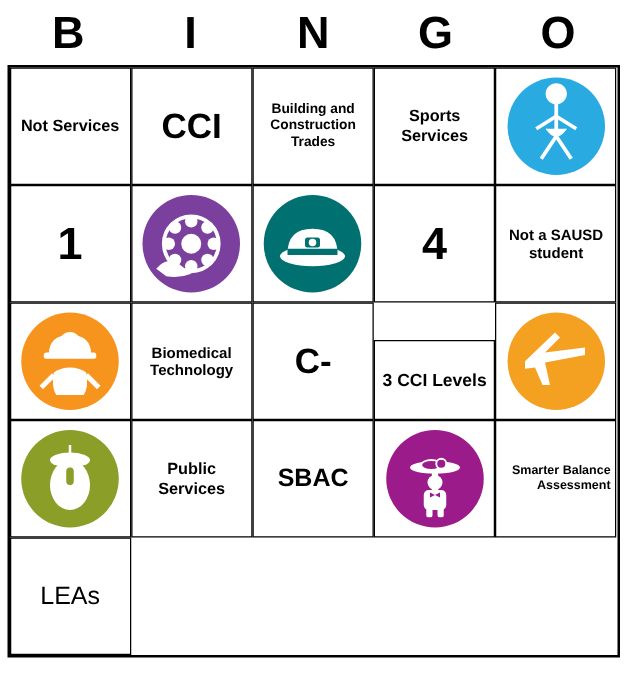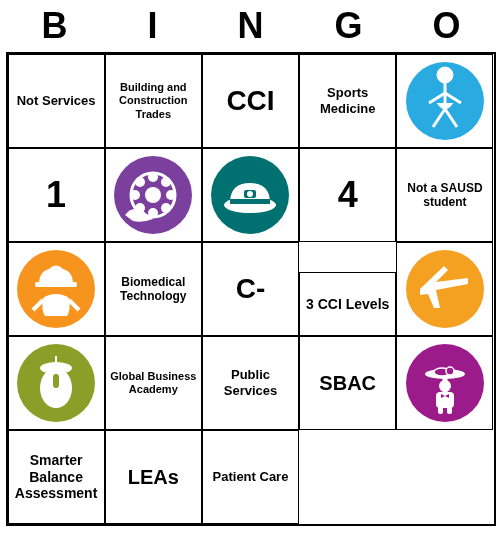--- a/index.html
+++ b/index.html
@@ -64,28 +64,28 @@
   <span class="bingo-header-letter">N</span>
   <span class="bingo-header-letter">G</span>
   <span class="bingo-header-letter">O</span>
 </div>
 
 <div class="bingo-grid">
 
   <div class="cell">
     <span>Not Services</span>
   </div>
+  <div class="cell">
+    <span style="font-size:28px;font-weight:bold;">CCI</span>
+  </div>
   <div class="cell" style="font-size:11px;">
     <span>Building and Construction Trades</span>
   </div>
   <div class="cell">
-    <span style="font-size:28px;font-weight:bold;">CCI</span>
-  </div>
-  <div class="cell">
-    <span>Sports Medicine</span>
+    <span>Sports Services</span>
   </div>
   <div class="cell">
     <div class="cell-circle" style="background-color:#29abe2;">
       <svg width="52" height="72" viewBox="0 0 52 72">
 
         <circle cx="26" cy="10" r="8" fill="white" stroke="white"></circle>
 
         <line x1="26" y1="18" x2="26" y2="44" stroke="white" stroke-width="3"></line>
 
         <line x1="26" y1="28" x2="10" y2="38" stroke="white" stroke-width="3"></line>
@@ -185,23 +185,20 @@
         <rect x="28" y="22" width="6" height="14" rx="3" fill="#8b9e28"></rect>
 
         <line x1="31" y1="16" x2="31" y2="36" stroke="#8b9e28" stroke-width="2"></line>
 
         <path d="M31 16 Q31 8 31 4" stroke="white" stroke-width="2" fill="none"></path>
 
         <ellipse cx="31" cy="16" rx="16" ry="6" fill="white"></ellipse>
       </svg>
     </div>
   </div>
-  <div class="cell" style="font-size:11px;">
-    <span>Global Business Academy</span>
-  </div>
   <div class="cell">
     <span>Public Services</span>
   </div>
 
   <div class="cell">
     <span style="font-size:20px;font-weight:bold;">SBAC</span>
   </div>
   <div class="cell">
     <div class="cell-circle" style="background-color:#9b1b8a;">
       <svg width="62" height="62" viewBox="0 0 62 62">
@@ -219,23 +216,20 @@
         <rect x="24" y="54" width="5" height="8" rx="2" fill="white"></rect>
         <rect x="33" y="54" width="5" height="8" rx="2" fill="white"></rect>
 
         <polygon points="27,42 31,44 27,46" fill="#9b1b8a"></polygon>
         <polygon points="35,42 31,44 35,46" fill="#9b1b8a"></polygon>
 
         <circle cx="31" cy="34" r="6" fill="white"></circle>
       </svg>
     </div>
   </div>
-  <div class="cell" style="font-size:14px;">
+  <div class="cell" style="font-size:10px;text-align:right;">
     <span>Smarter Balance Assessment</span>
   </div>
   <div class="cell">
-    <span style="font-size:20px;font-weight:bold;">LEAs</span>
-  </div>
-  <div class="cell">
-    <span>Patient Care</span>
+    <span style="font-size:20px;font-weight:normal;">LEAs</span>
   </div>
 
 </div>
 
 </body></html>

